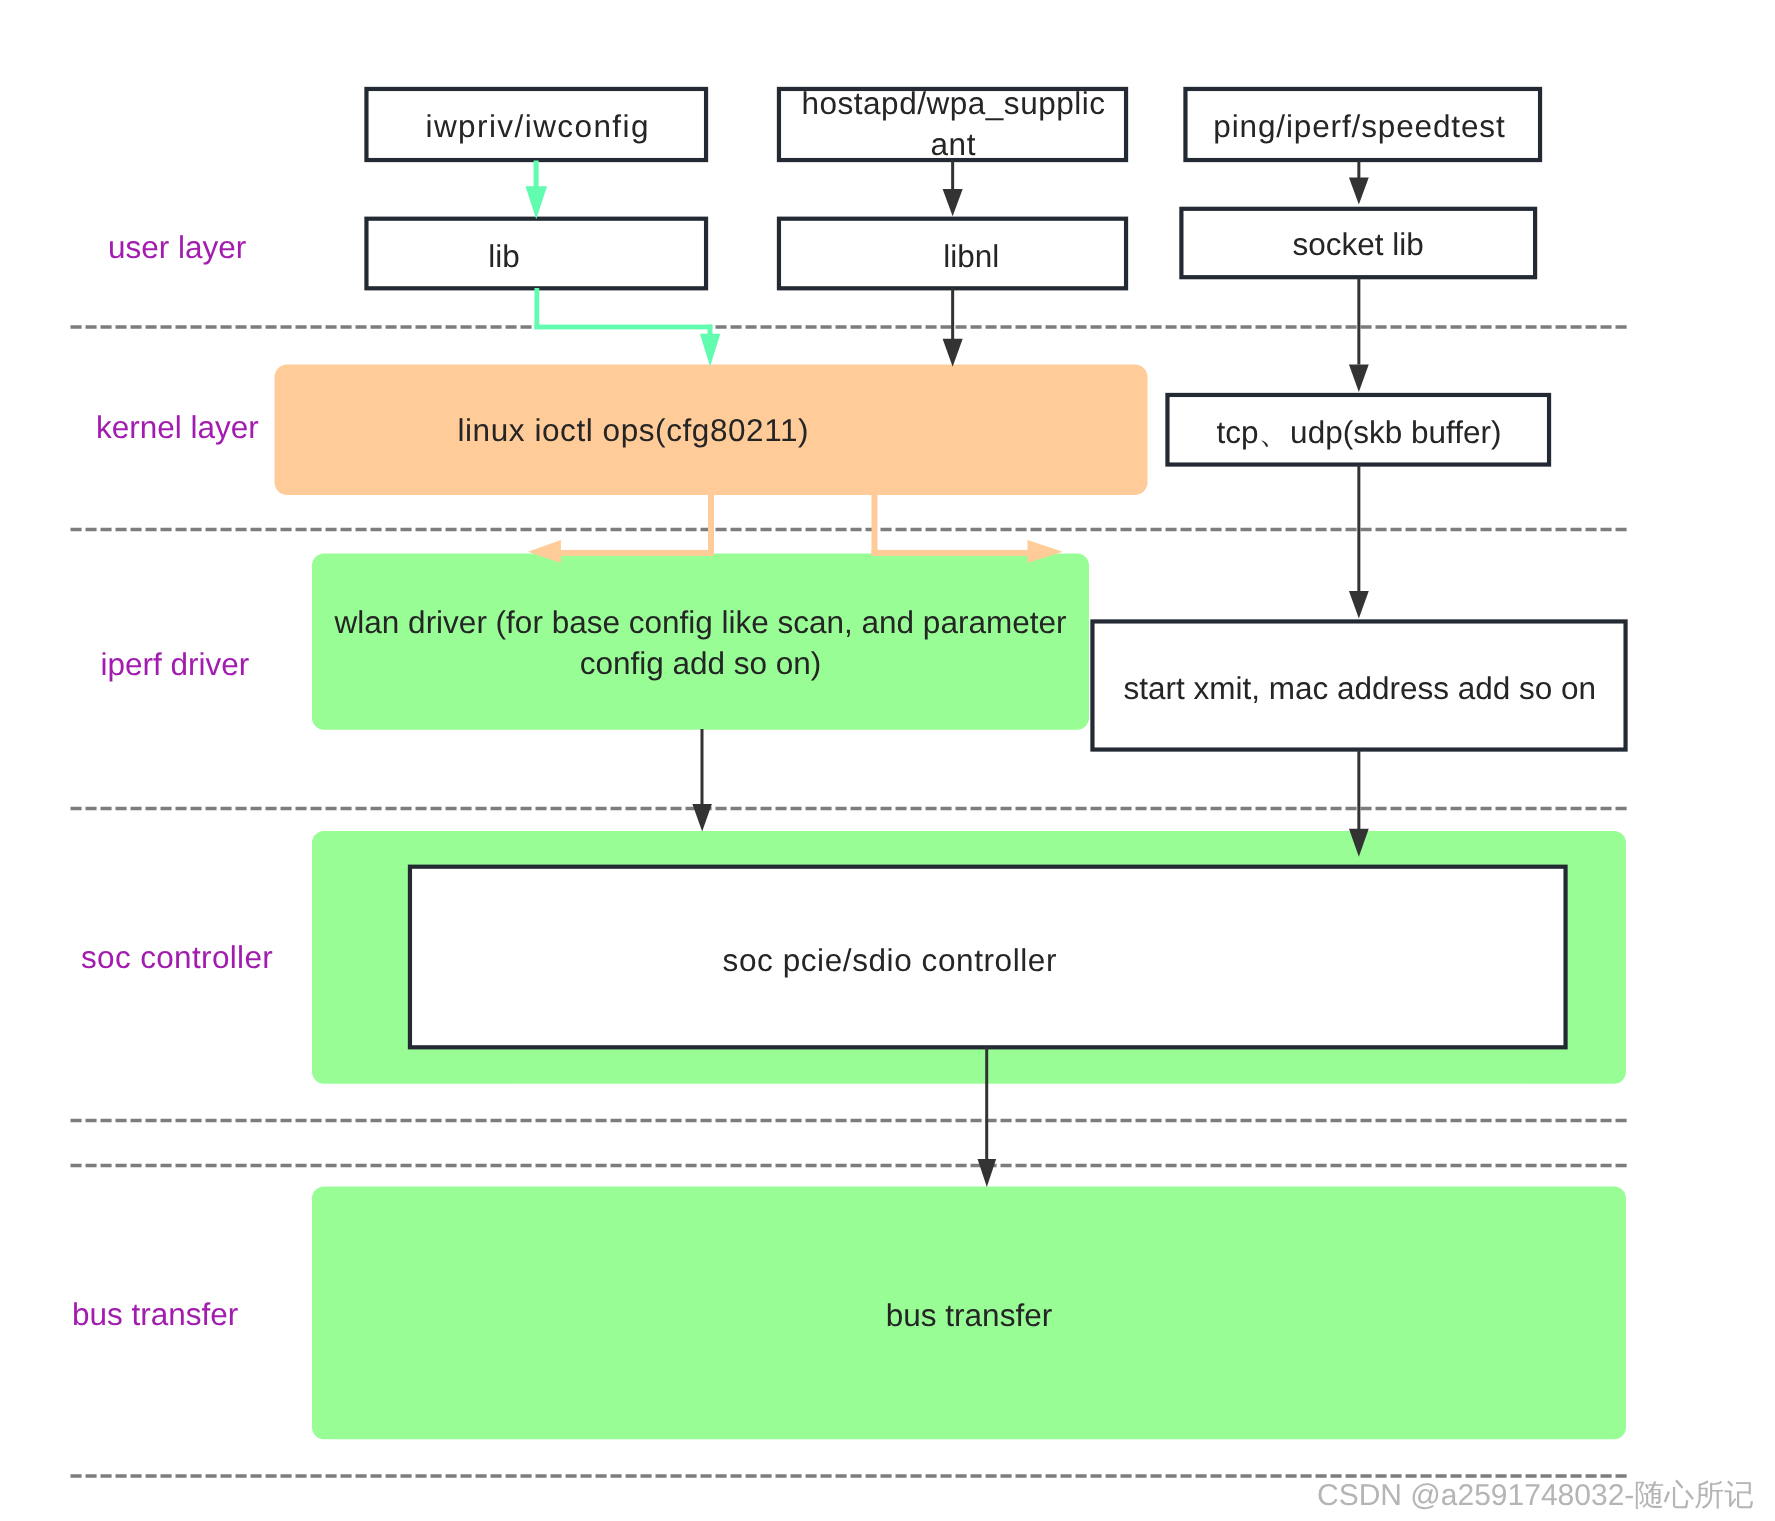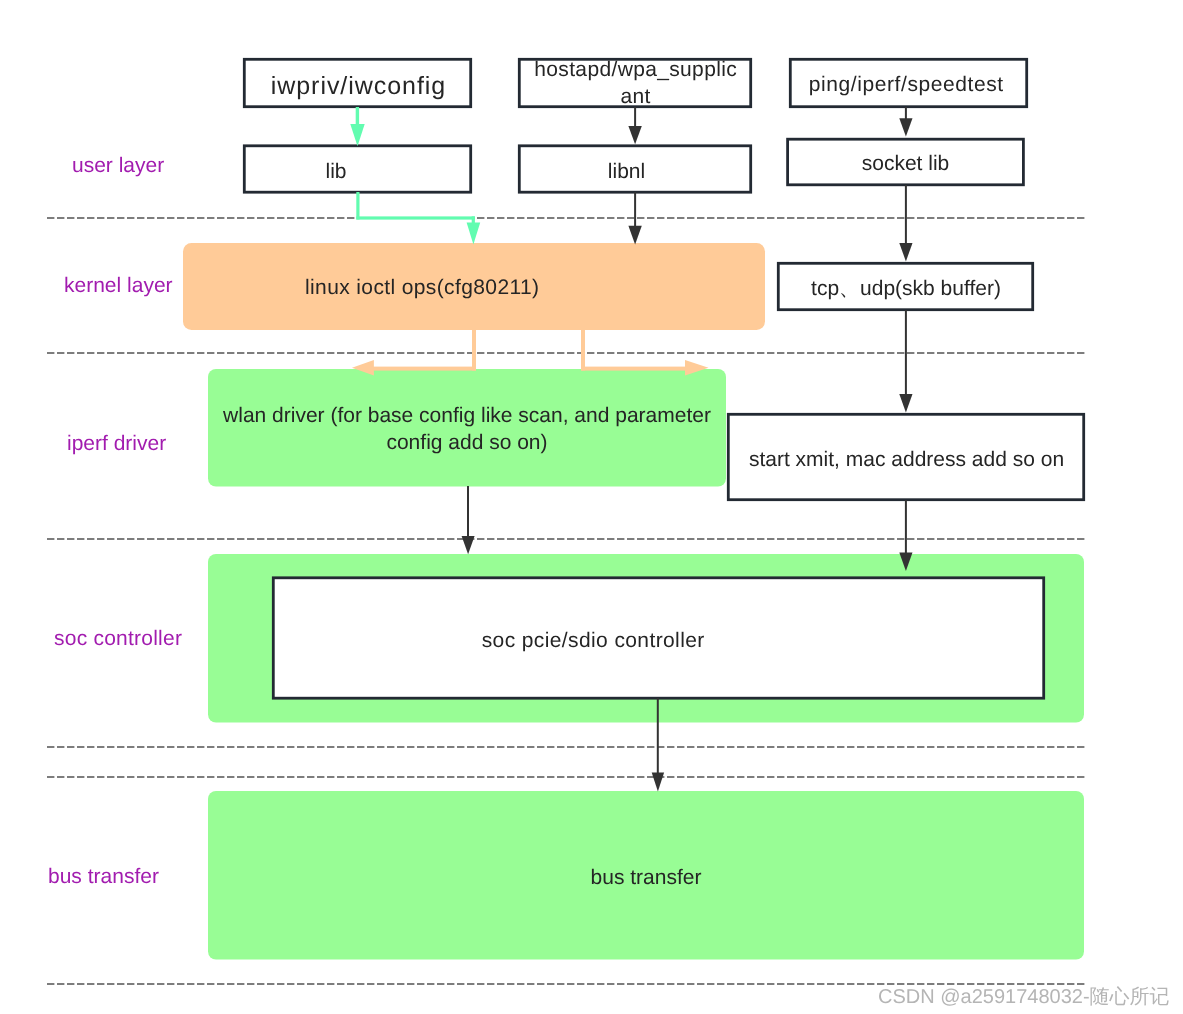--- a/index.html
+++ b/index.html
@@ -119,25 +119,25 @@
     </g>
   </g>
 </svg>
 
 <div class="layerlabel" style="left:72px;top:152px;width:200px;height:28px;">user layer</div>
 <div class="layerlabel" style="left:64px;top:272px;width:200px;height:28px;">kernel layer</div>
 <div class="layerlabel" style="left:67px;top:430px;width:200px;height:28px;">iperf driver</div>
 <div class="layerlabel" style="left:54px;top:625px;width:200px;height:28px;letter-spacing:0.23px;">soc controller</div>
 <div class="layerlabel" style="left:48px;top:863px;width:200px;height:28px;">bus transfer</div>
 
-<div class="txt" style="left:244px;top:59px;width:228px;height:48px;font-size:25px;letter-spacing:0.95px;text-indent:0.95px;">iwpriv/iwconfig</div>
+<div class="txt" style="left:244px;top:59px;width:228px;height:48px;font-size:21px;letter-spacing:0.95px;text-indent:0.95px;">iwpriv/iwconfig</div>
 <div class="txt" style="left:533px;top:54px;width:205px;height:54px;word-break:break-all;letter-spacing:0.35px;text-indent:0.35px;">hostapd/wpa_supplicant</div>
 <div class="txt" style="left:790px;top:59px;width:232px;height:48px;letter-spacing:0.58px;text-indent:0.58px;">ping/iperf/speedtest</div>
 <div class="txt" style="left:244px;top:146px;width:184px;height:47px;">lib</div>
-<div class="txt" style="left:498px;top:146px;width:257px;height:47px;">libnl</div>
+<div class="txt" style="left:519px;top:146px;width:257px;height:47px;">libnl</div>
 <div class="txt" style="left:787px;top:139px;width:237px;height:46px;">socket lib</div>
 <div class="txt" style="left:179px;top:242px;width:486px;height:88px;letter-spacing:0.38px;text-indent:0.38px;">linux ioctl ops(cfg80211)</div>
 <div class="txt" style="left:778px;top:263px;width:256px;height:47px;">tcp、udp(skb buffer)</div>
 <div class="txt" style="left:214px;top:368px;width:506px;height:118px;">wlan driver (for base config like scan, and parameter config add so on)</div>
 <div class="txt" style="left:728px;top:414px;width:357px;height:87px;">start xmit, mac address add so on</div>
 <div class="txt" style="left:273px;top:578px;width:640px;height:121px;letter-spacing:0.39px;text-indent:0.39px;">soc pcie/sdio controller</div>
 <div class="txt" style="left:208px;top:791px;width:876px;height:169px;">bus transfer</div>
 
 <div class="wm" style="left:878px;top:983px;">CSDN @a2591748032-随心所记</div>
 

